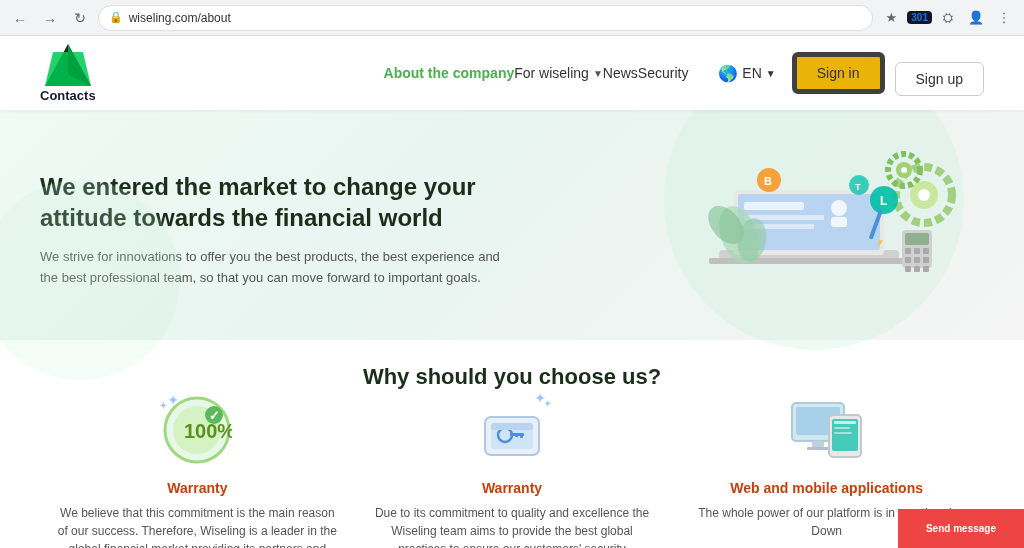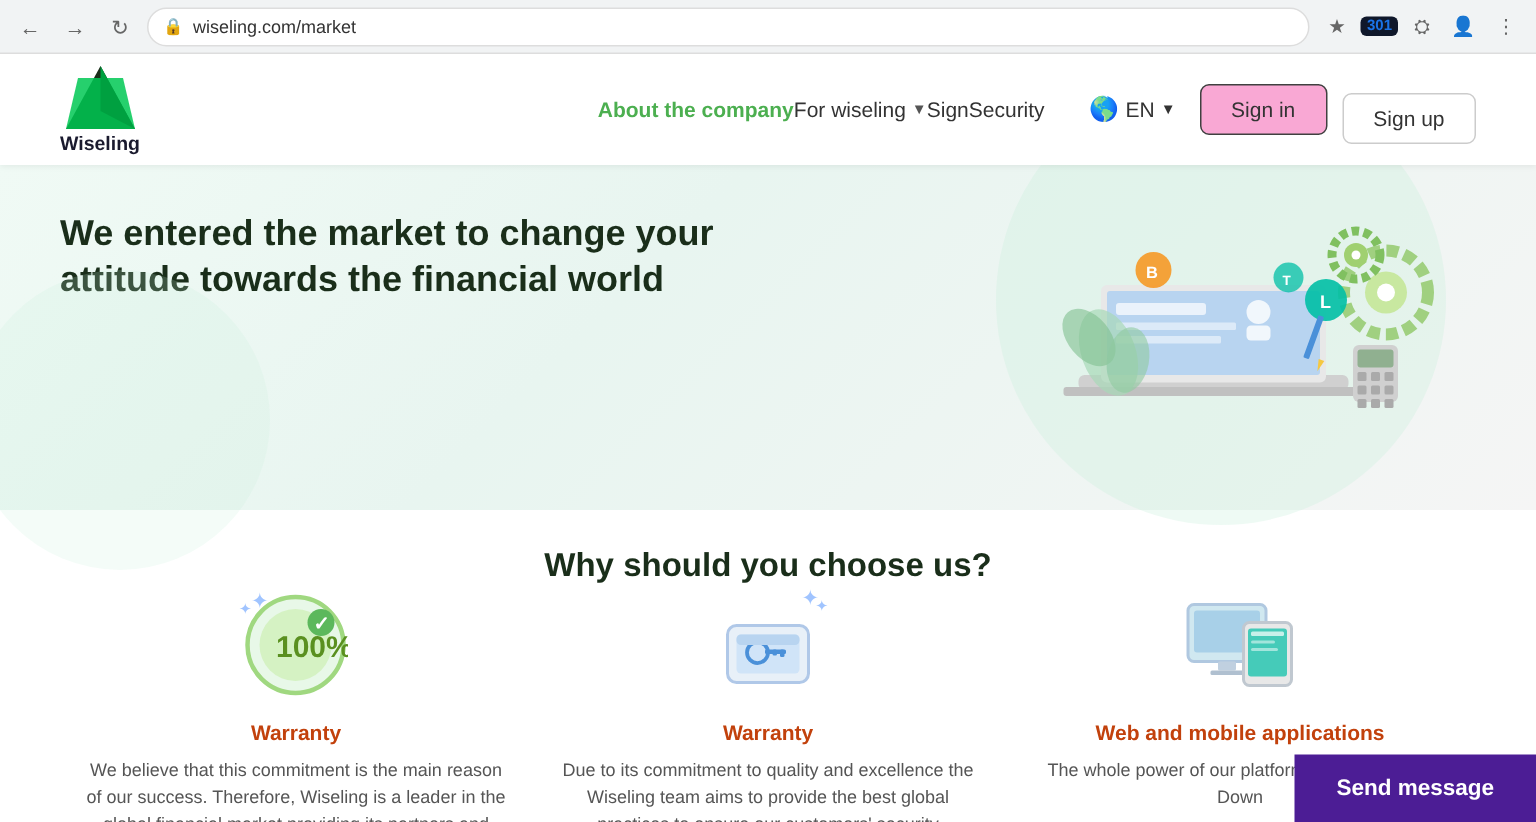--- a/index.html
+++ b/index.html
@@ -111,36 +111,37 @@
     }
     .lang-globe { font-size: 16px; }
     .auth-btns { display: flex; gap: 10px; align-items: center; }
     .btn-signin, .btn-signup {
       padding: 8px 20px;
       border-radius: 6px;
       font-size: 14px;
       cursor: pointer;
     }
     .btn-signin {
-      border: 1px solid #404040;
-      background: #f9a8d4;
+      border: 5px solid #404040;
+      background: #eab308;
       color: #333;
     }
     .btn-signup {
       border: 1px solid #ccc;
       background: #fff;
       color: #333;
       margin-top: 12px;
     }
 
     
     .hero {
       background: linear-gradient(135deg, #f0faf5 0%, #e8f5f0 40%, #f5f5f5 100%);
       padding: 30px 40px 20px 40px;
       display: flex;
+      align-items: center;
       justify-content: space-between;
       position: relative;
       min-height: 200px;
     }
     .hero-text { max-width: 500px; }
     .hero-title {
       font-size: 24px;
       font-weight: bold;
       color: #1a2e1a;
       line-height: 1.3;
@@ -206,25 +207,25 @@
       position: absolute;
       color: #a0c4ff;
       font-size: 14px;
     }
 
     
     .send-message-btn {
       position: fixed;
       bottom: 0;
       right: 0;
-      background: #4c1d95;
+      background: #ef4444;
       color: #fff;
       border: none;
       padding: 14px 28px;
-      font-size: 15px;
+      font-size: 10px;
       font-weight: 600;
       cursor: pointer;
       z-index: 100;
     }
 
     
     .hero-bg-circle {
       position: absolute;
       width: 300px; height: 300px;
       border-radius: 50%;
@@ -243,51 +244,51 @@
   </style>
 </head>
 <body>
 
 <div class="browser-chrome">
   <button class="browser-nav-btn">←</button>
   <button class="browser-nav-btn">→</button>
   <button class="browser-nav-btn">↻</button>
   <div class="browser-address-bar">
     <span class="lock-icon">🔒</span>
-    <span>wiseling.com/market</span>
+    <span>wiseling.com/about</span>
   </div>
   <div class="browser-tools">
     <button class="browser-tool-btn">★</button>
     <span class="extension-badge">301</span>
     <button class="browser-tool-btn">⛭</button>
     <button class="browser-tool-btn">👤</button>
     <button class="browser-tool-btn">⋮</button>
   </div>
 </div>
 
 <div class="page-content">
 
   <nav class="navbar">
     <div class="logo-area">
       <svg class="logo-icon" viewBox="0 0 46 42">
         <polygon points="23,0 46,42 0,42" fill="#1a2e1a"></polygon>
         <polygon points="23,4 44,40 4,40" fill="#1a2e1a"></polygon>
         <polygon points="8,8 38,8 46,42 0,42" fill="#00c853" opacity="0.85"></polygon>
         <polygon points="23,0 46,42 23,30" fill="#00a040"></polygon>
       </svg>
-      <span class="logo-text">Wiseling</span>
+      <span class="logo-text">Contacts</span>
     </div>
 
     <div class="nav-links">
       <a class="nav-link active">About the company</a>
       <a class="nav-link">
         <span>For wiseling</span>
         <span class="arrow">▼</span>
       </a>
-      <a class="nav-link">Sign</a>
+      <a class="nav-link">News</a>
       <a class="nav-link">Security</a>
     </div>
 
     <button class="lang-btn">
       <span class="lang-globe">🌎</span>
       <span>EN</span>
       <span style="font-size:10px;">▼</span>
     </button>
 
     <div class="auth-btns" style="margin-left:16px;">
@@ -295,20 +296,21 @@
       <button class="btn-signup">Sign up</button>
     </div>
   </nav>
 
   <section class="hero">
     <div class="hero-bg-circle"></div>
     <div class="hero-bg-circle2"></div>
 
     <div class="hero-text">
       <h1 class="hero-title">We entered the market to change your attitude towards the financial world</h1>
+      <p class="hero-subtitle">We strive for innovations to offer you the best products, the best experience and the best professional team, so that you can move forward to important goals.</p>
     </div>
 
     <div class="hero-illustration">
       <svg width="320" height="180" viewBox="0 0 320 180">
 
         <rect x="55" y="110" width="180" height="10" rx="4" fill="#d0d0d0"></rect>
         <rect x="45" y="118" width="200" height="6" rx="2" fill="#c0c0c0"></rect>
 
         <rect x="70" y="50" width="150" height="65" rx="4" fill="#e8e8e8"></rect>
         <rect x="74" y="54" width="142" height="56" rx="2" fill="#b8d4f0"></rect>

